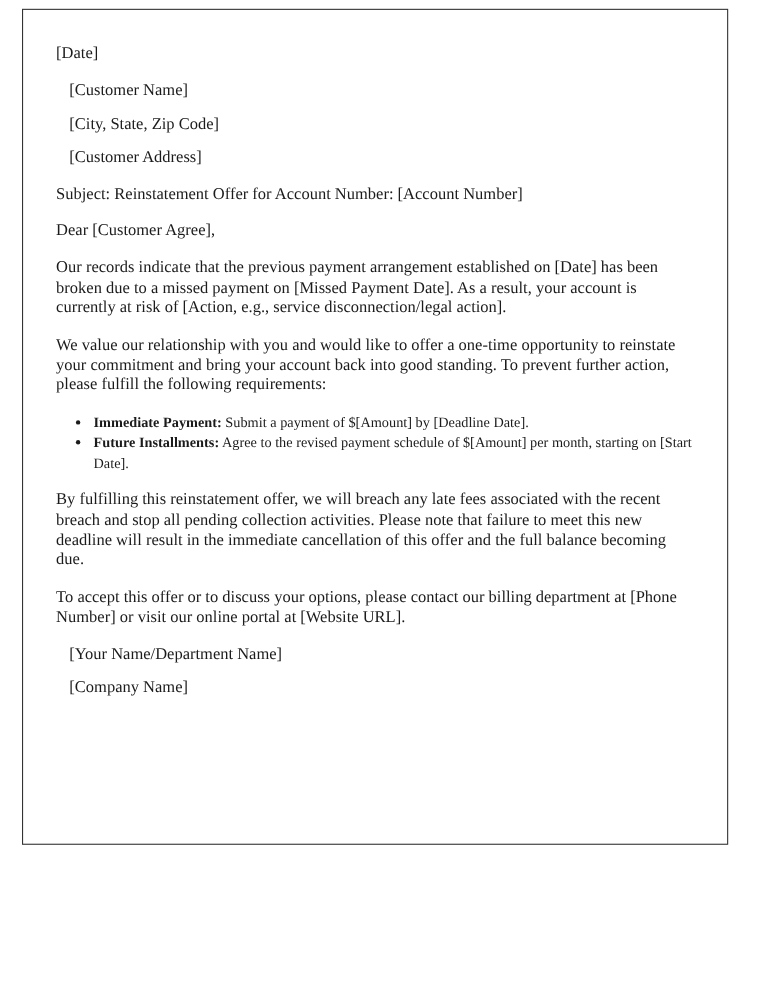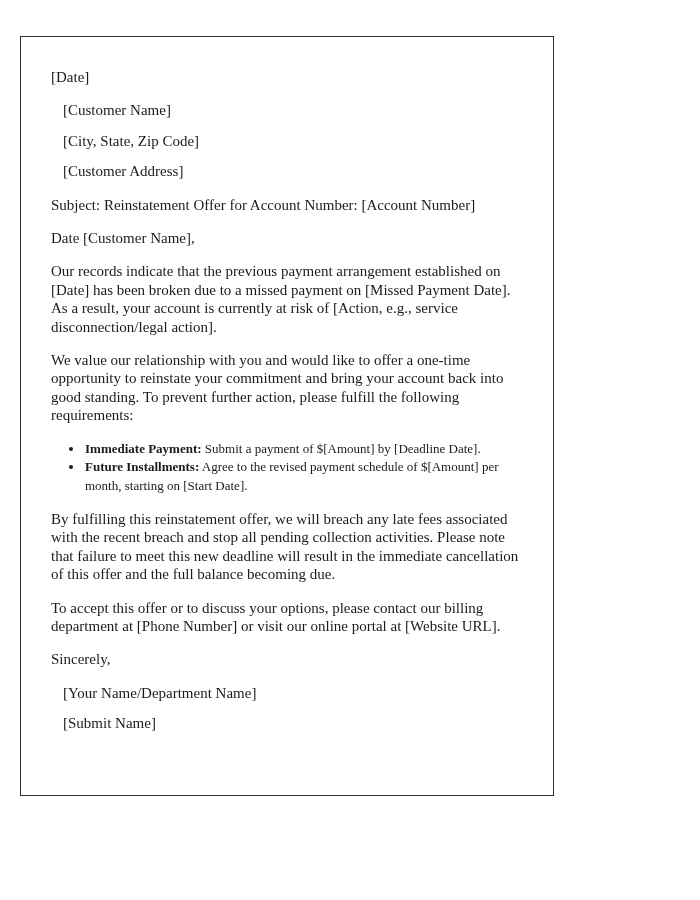--- a/index.html
+++ b/index.html
@@ -14,22 +14,22 @@
     position: relative;
     width: 700px;
     height: 900px;
     background: #ffffff;
     font-family: "Liberation Serif", "DejaVu Serif", serif;
     color: #1b1b1b;
   }
   .letter-frame {
     position: absolute;
     left: 20px;
-    top: 36px;
-    width: 534px;
+    top: 8px;
+    width: 642px;
     height: 760px;
     box-sizing: border-box;
     border: 1.5px solid #333333;
     background: #ffffff;
     padding: 31px 28px 0 30px;
     overflow: hidden;
   }
   .para {
     margin: 0 0 15px 0;
     font-size: 15px;
@@ -60,36 +60,35 @@
     <p class="para">[Date]</p>
 
     <div class="para">
       <div>[Customer Name]</div>
       <div>[City, State, Zip Code]</div>
       <div>[Customer Address]</div>
     </div>
 
     <p class="para">Subject: Reinstatement Offer for Account Number: [Account Number]</p>
 
-    <p class="para">Date [Customer Name],</p>
+    <p class="para">Dear [Customer Agree],</p>
 
     <p class="para">Our records indicate that the previous payment arrangement established on [Date] has been broken due to a missed payment on [Missed Payment Date]. As a result, your account is currently at risk of [Action, e.g., service disconnection/legal action].</p>
 
     <p class="para">We value our relationship with you and would like to offer a one-time opportunity to reinstate your commitment and bring your account back into good standing. To prevent further action, please fulfill the following requirements:</p>
 
     <ul class="bullets">
       <li><b>Immediate Payment:</b><span> Submit a payment of $[Amount] by [Deadline Date].</span></li>
       <li><b>Future Installments:</b><span> Agree to the revised payment schedule of $[Amount] per month, starting on [Start Date].</span></li>
     </ul>
 
     <p class="para">By fulfilling this reinstatement offer, we will breach any late fees associated with the recent breach and stop all pending collection activities. Please note that failure to meet this new deadline will result in the immediate cancellation of this offer and the full balance becoming due.</p>
 
     <p class="para">To accept this offer or to discuss your options, please contact our billing department at [Phone Number] or visit our online portal at [Website URL].</p>
 
-    <p class="para">Sincerely,</p>
 
     <div class="para">
       <div>[Your Name/Department Name]</div>
-      <div>[Submit Name]</div>
+      <div>[Company Name]</div>
     </div>
 
   </div>
 </div>
 
 </body></html>

